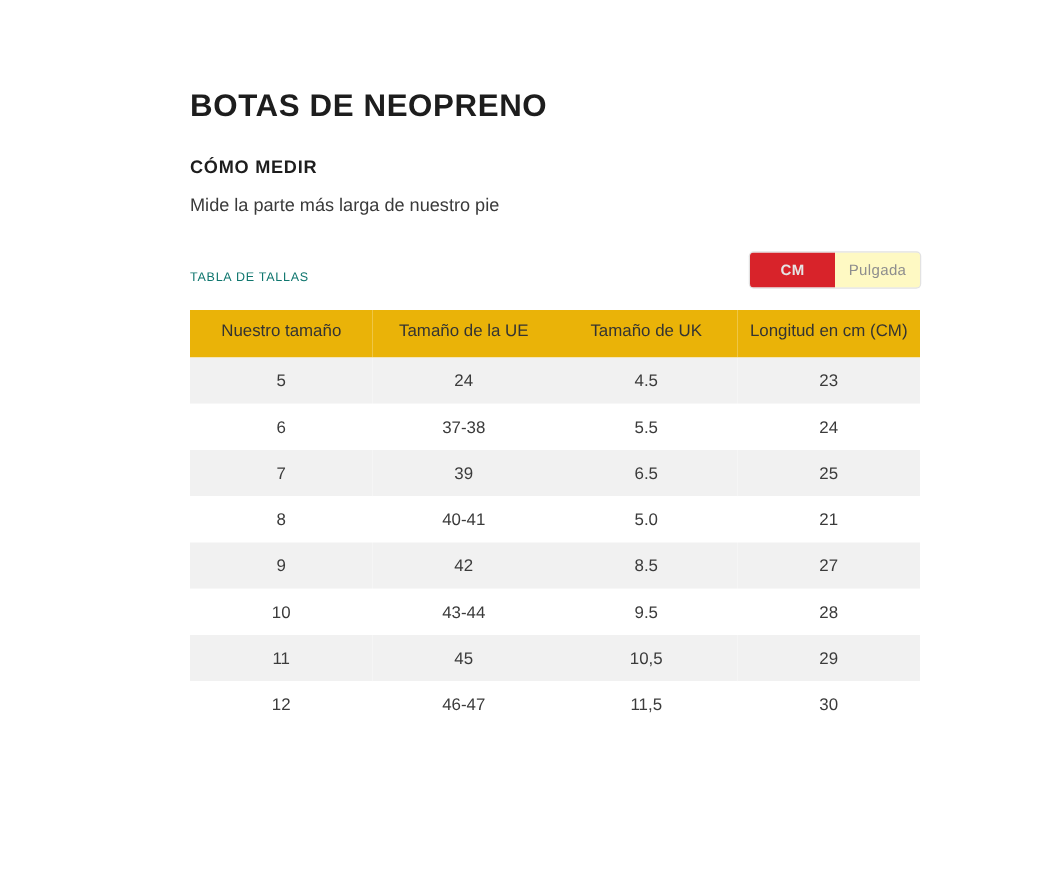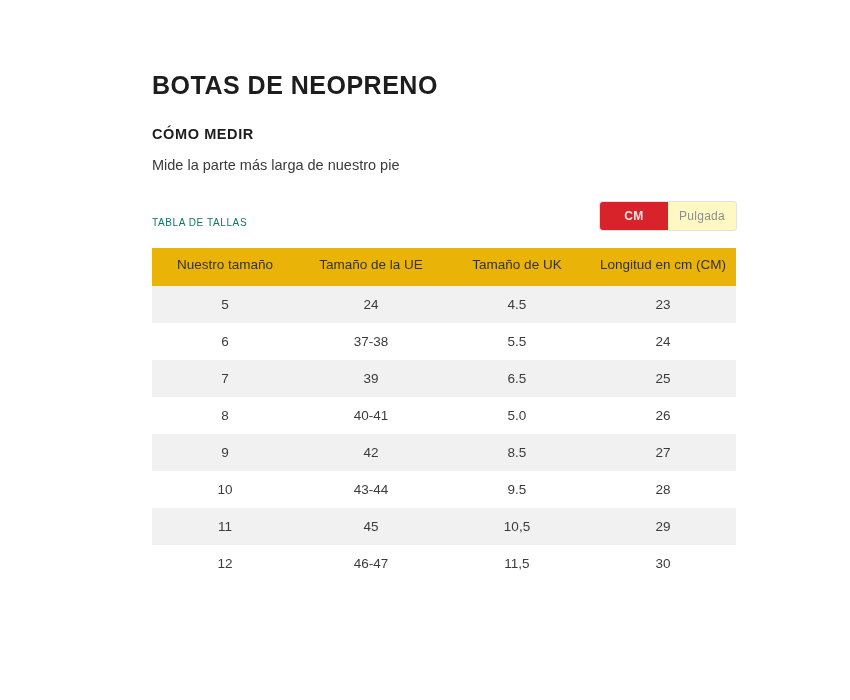--- a/index.html
+++ b/index.html
@@ -157,21 +157,21 @@
         <tr class="odd">
           <td>7</td>
           <td>39</td>
           <td>6.5</td>
           <td>25</td>
         </tr>
         <tr class="even">
           <td>8</td>
           <td>40-41</td>
           <td>5.0</td>
-          <td>26</td>
+          <td>21</td>
         </tr>
         <tr class="odd">
           <td>9</td>
           <td>42</td>
           <td>8.5</td>
           <td>27</td>
         </tr>
         <tr class="even">
           <td>10</td>
           <td>43-44</td>

